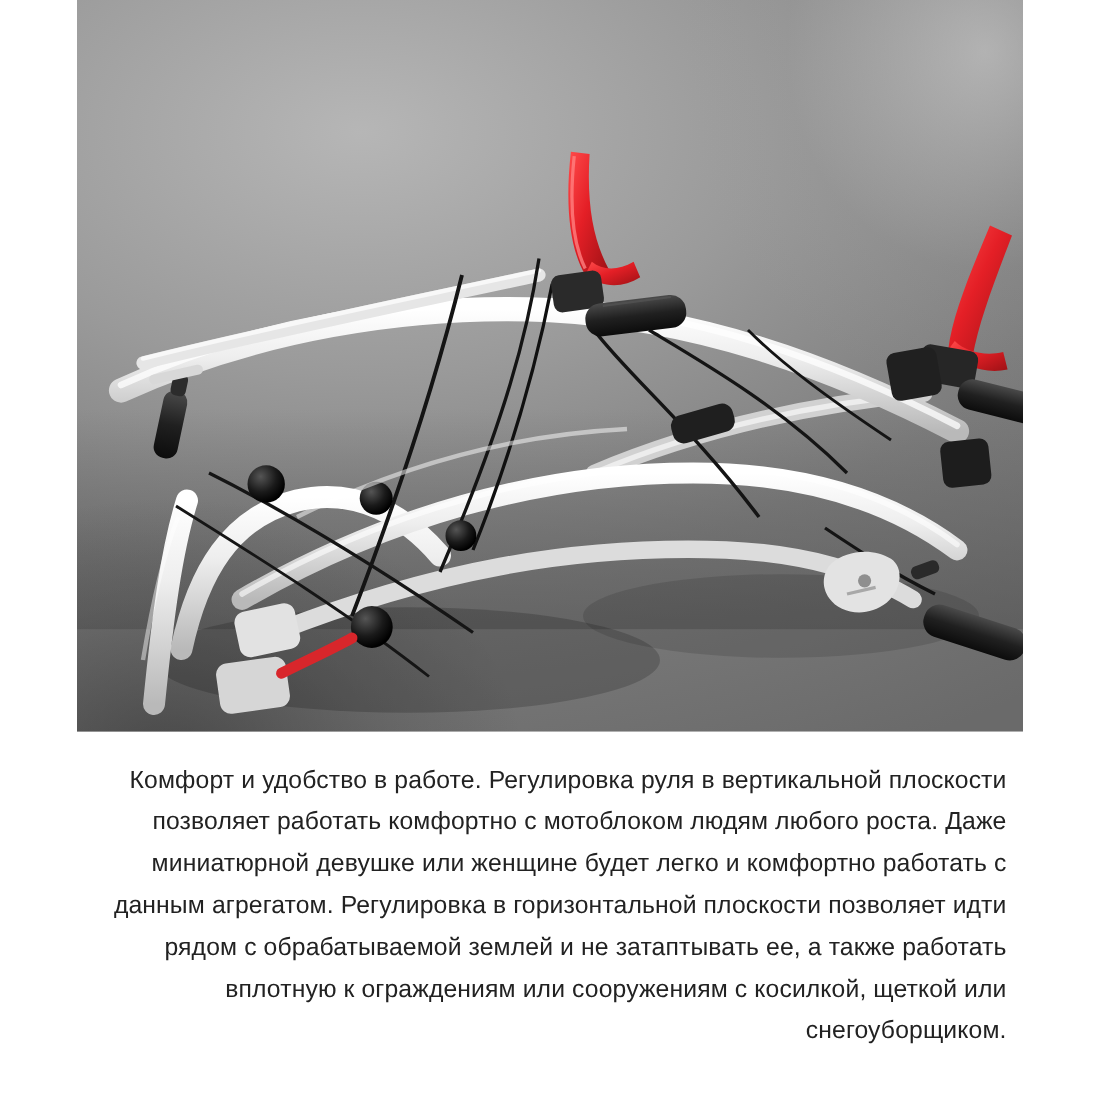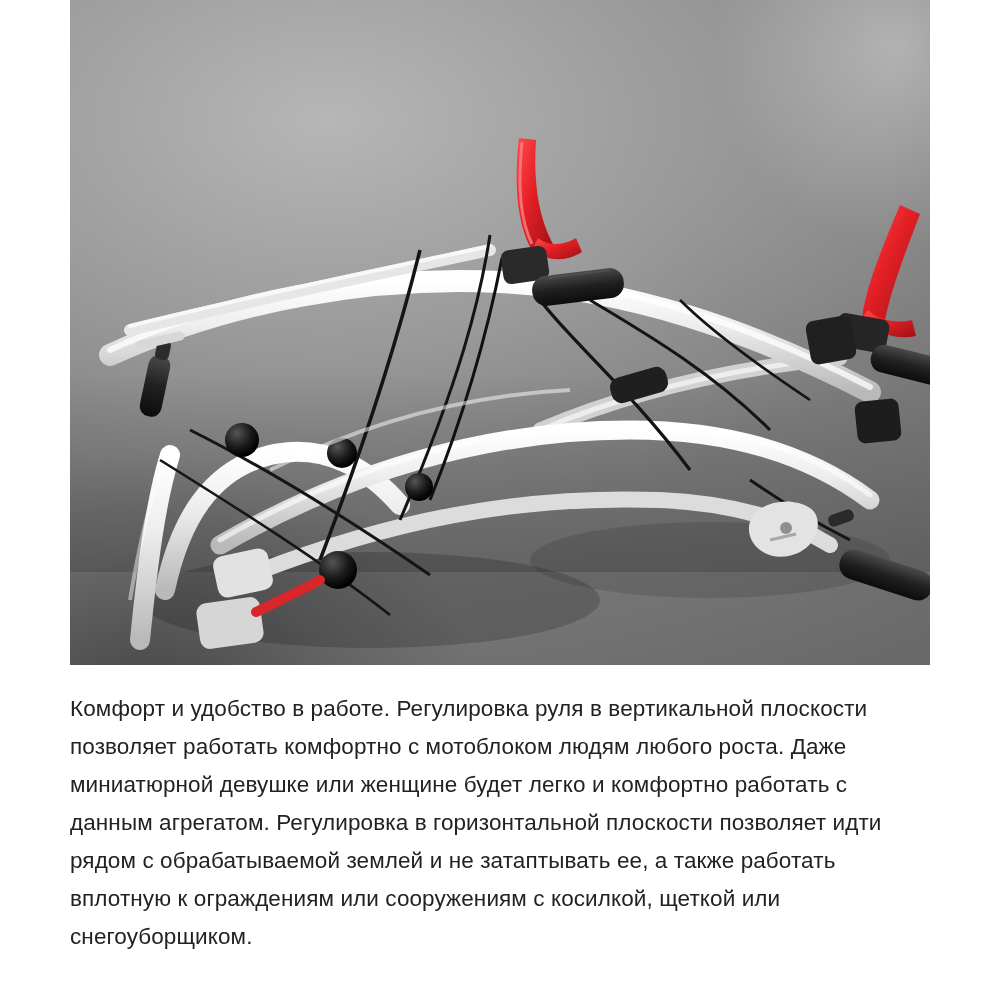--- a/index.html
+++ b/index.html
@@ -65,21 +65,21 @@
   .caption {
     position: absolute;
     left: 70px;
     top: 690px;
     width: 845px;
     font-family: "Liberation Sans", sans-serif;
     font-size: 22.5px;
     line-height: 38px;
     color: #222222;
     letter-spacing: 0.1px;
-    text-align: left;
+    text-align: right;
   }
 </style>
 </head>
 <body>
 
 <div class="page">
 
   <div class="photo">
     <div class="photo-bg"></div>
     <div class="wall-shade"></div>

